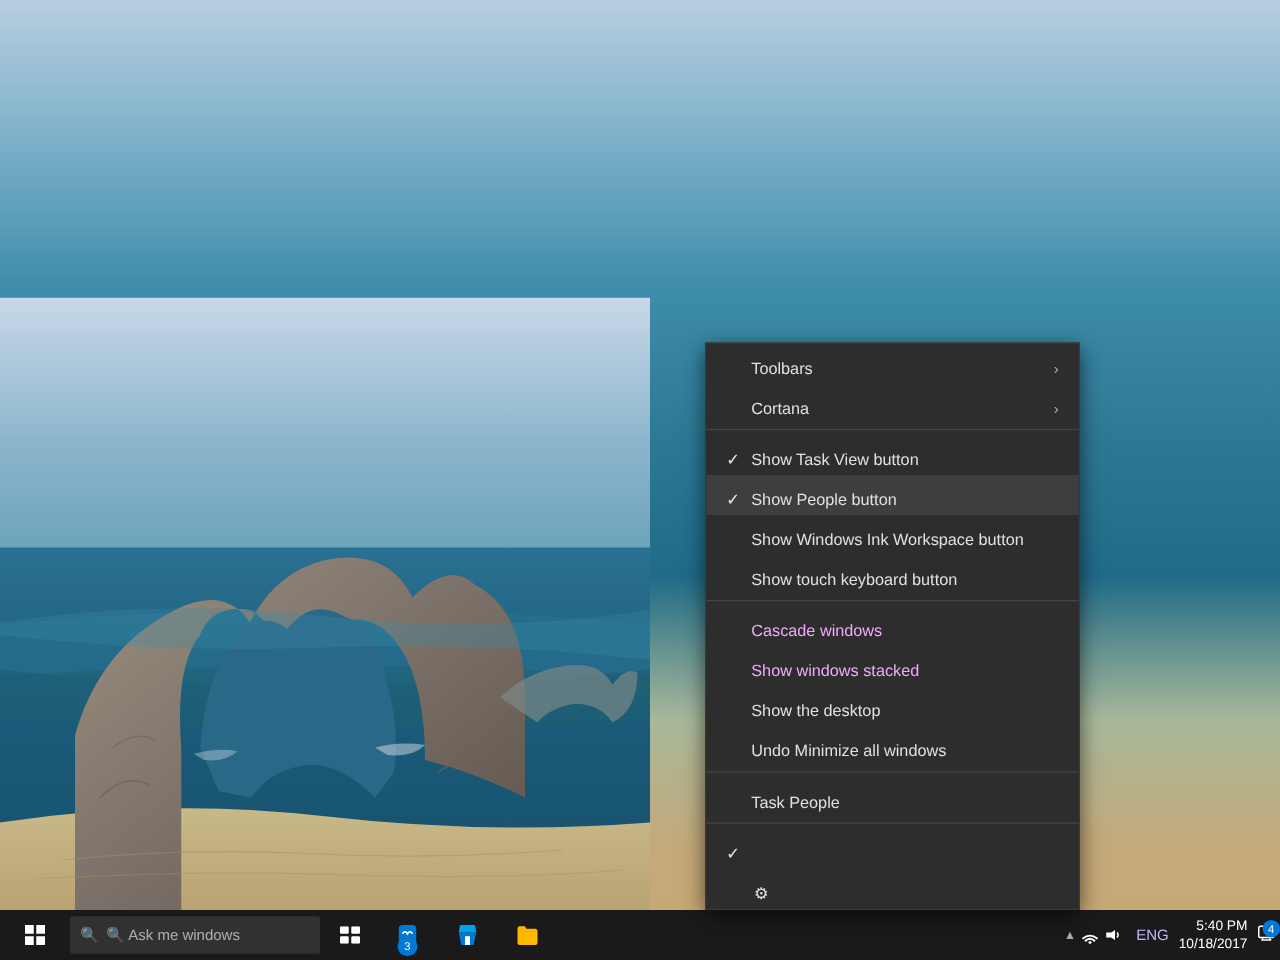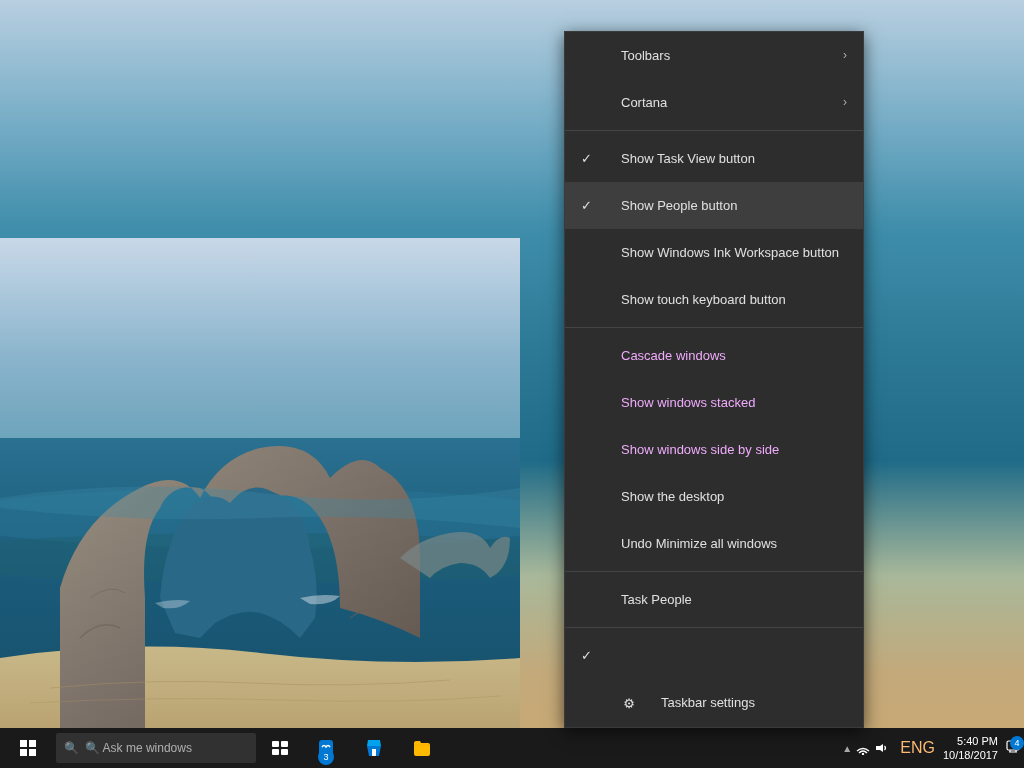--- a/index.html
+++ b/index.html
@@ -83,22 +83,22 @@
     }
 
     #clock {
       text-align: right;
       line-height: 1.3;
       font-size: 11px;
       color: white;
     }
 
     #lang-indicator {
-      color: #fdba74;
-      font-size: 16px;
+      color: #c4b5fd;
+      font-size: 12px;
     }
 
     .notification-icon {
       font-size: 14px;
       color: white;
       position: relative;
     }
 
     .notification-badge {
       position: absolute;
@@ -122,28 +122,28 @@
       right: 160px;
       width: 300px;
       background: #2d2d2d;
       border: 1px solid #3a3a3a;
       z-index: 100;
       box-shadow: 0 4px 16px rgba(0,0,0,0.6);
     }
 
     .menu-item {
       display: flex;
-      align-items: flex-start;
-      padding: 16px 16px;
+      align-items: flex-end;
+      padding: 5px 16px;
       color: #e0e0e0;
       font-size: 13px;
       cursor: pointer;
       position: relative;
       min-height: 32px;
-      gap: 24px;
+      gap: 4px;
     }
 
     .menu-item.highlighted {
       background: #3e3e3e;
     }
 
     .menu-item.disabled {
       color: #f0abfc;
       cursor: default;
     }
@@ -329,45 +329,40 @@
     </div>
     <div class="menu-separator"></div>
     <div class="menu-item disabled">
       <span class="check-mark"></span>
       <span class="menu-item-label">Cascade windows</span>
     </div>
     <div class="menu-item disabled">
       <span class="check-mark"></span>
       <span class="menu-item-label">Show windows stacked</span>
     </div>
-    <div class="menu-item disabled">
-      <span class="check-mark"></span>
-      <span class="menu-item-label">Show windows side by side</span>
-    </div>
     <div class="menu-item">
       <span class="check-mark"></span>
       <span class="menu-item-label">Show the desktop</span>
     </div>
     <div class="menu-item">
       <span class="check-mark"></span>
       <span class="menu-item-label">Undo Minimize all windows</span>
     </div>
     <div class="menu-separator"></div>
     <div class="menu-item">
       <span class="check-mark"></span>
       <span class="menu-item-label">Task People</span>
     </div>
     <div class="menu-separator"></div>
     <div class="menu-item">
       <span class="check-mark">✓</span>
     </div>
     <div class="menu-item">
       <span class="check-mark"></span>
       <span class="gear-icon-sm">⚙</span>
-      <span class="menu-item-label">Taskbar settings</span>
     </div>
   </div>
 
 <div id="taskbar">
   <div id="taskbar-left">
 
     <div class="start-btn">
       <svg width="16" height="16" viewBox="0 0 16 16" fill="white">
         <rect x="0" y="0" width="7" height="7"></rect>
         <rect x="9" y="0" width="7" height="7"></rect>

